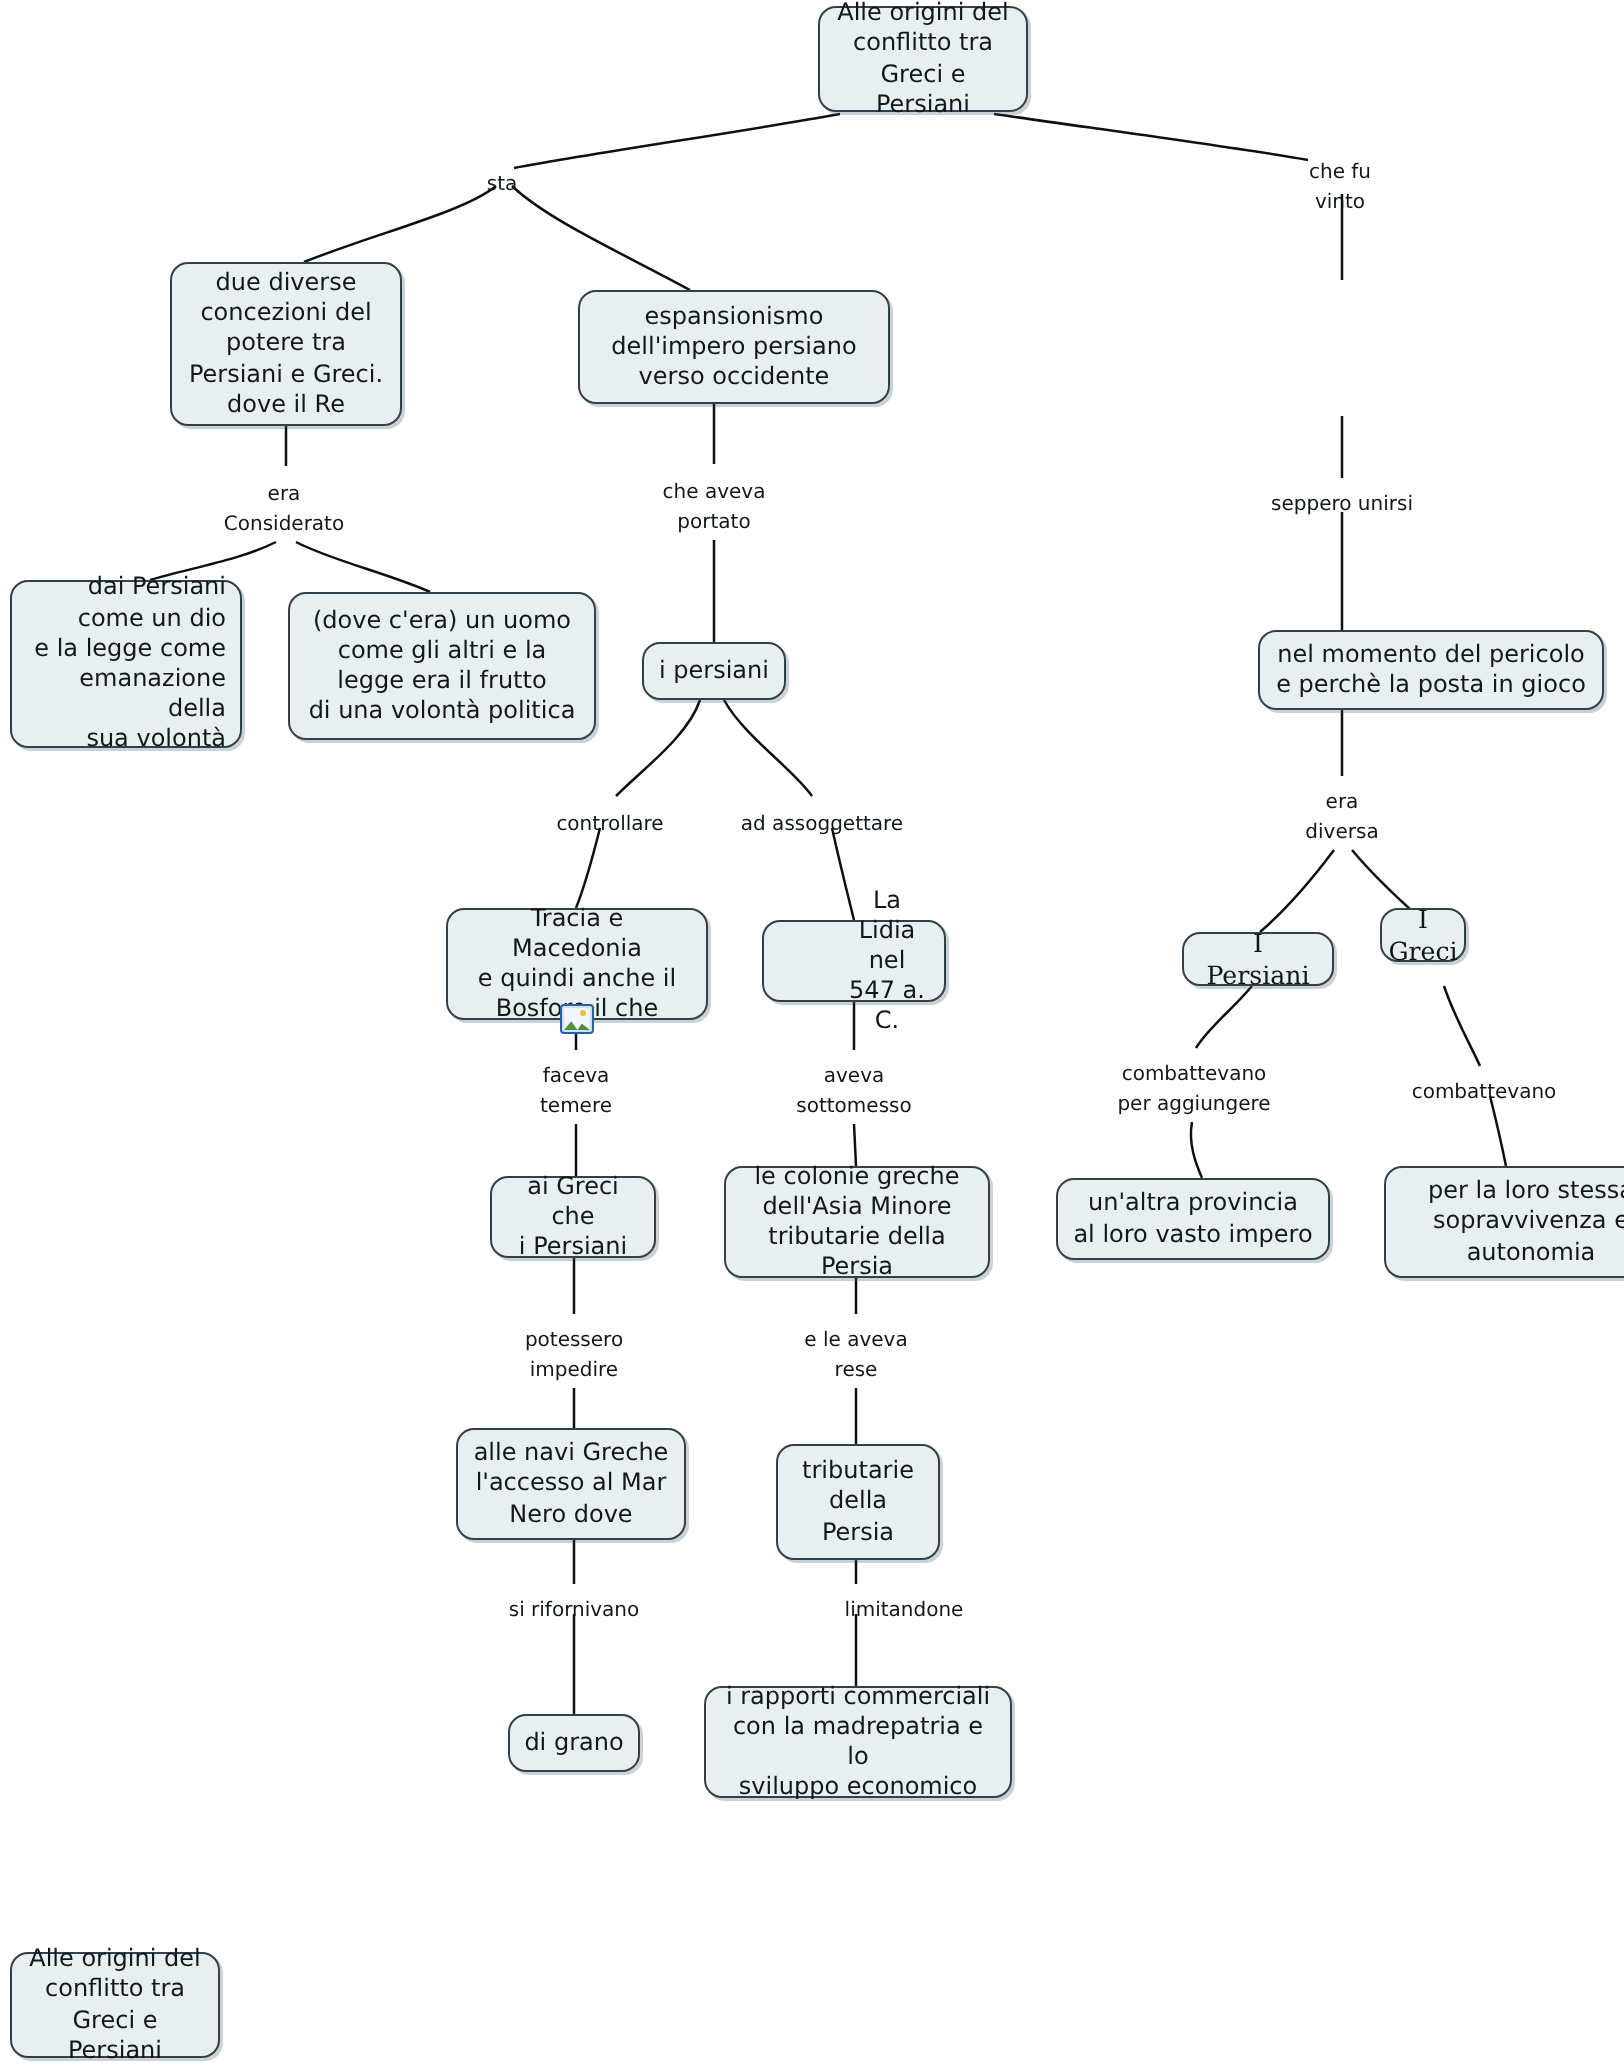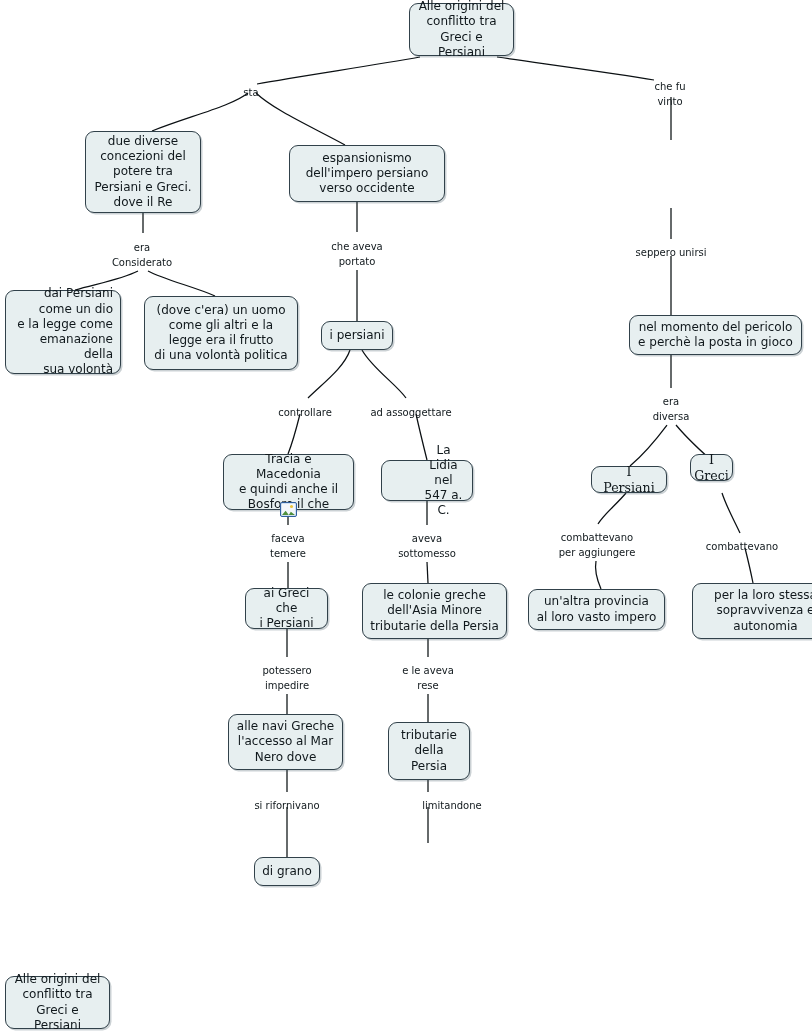--- a/index.html
+++ b/index.html
@@ -156,34 +156,37 @@
 e perchè la posta in gioco</div>
     <div class="node" style="left: 223px; top: 454px; width: 131px; height: 56px;">Tracia e Macedonia
 e quindi anche il
 Bosforo il che</div>
     <div class="node" style="left: 381px; top: 460px; width: 92px; height: 41px; padding-left: 40px;">La Lidia
 nel 547 a. C.</div>
     <div class="node serif" style="left: 591px; top: 466px; width: 76px; height: 27px;">I Persiani</div>
     <div class="node serif" style="left: 690px; top: 454px; width: 43px; height: 27px;">I Greci</div>
     <div class="node" style="left: 245px; top: 588px; width: 83px; height: 41px;">ai Greci che
 i Persiani</div>
-    <div class="node" style="left: 362px; top: 583px; width: 145px; height: 56px;">le colonie greche
+    <div class="node" style="left: 362px; top: 583px; width: 133px; height: 56px;">le colonie greche
 dell'Asia Minore
 tributarie della Persia</div>
     <div class="node" style="left: 528px; top: 589px; width: 137px; height: 41px;">un'altra provincia
 al loro vasto impero</div>
     <div class="node" style="left: 692px; top: 583px; width: 144px; height: 56px; padding-left: 10px;">per la loro stessa
 sopravvivenza e
 autonomia</div>
     <div class="node" style="left: 228px; top: 714px; width: 115px; height: 56px; text-align: center;">alle navi Greche
 l'accesso al Mar
 Nero dove</div>
     <div class="node" style="left: 388px; top: 722px; width: 82px; height: 58px;">tributarie
 della Persia</div>
     <div class="node" style="left: 254px; top: 857px; width: 66px; height: 29px;">di grano</div>
+    <div class="node" style="left: 352px; top: 843px; width: 154px; height: 56px;">i rapporti commerciali
+con la madrepatria e lo
+sviluppo economico</div>
     <div class="node" style="left: 5px; top: 976px; width: 105px; height: 53px;">Alle origini del
 conflitto tra
 Greci e Persiani</div>
     <div class="link-label" style="left: 251px; top: 85px;">sta</div>
     <div class="link-label" style="left: 670px; top: 79px;">che fu
 vinto</div>
     <div class="link-label" style="left: 142px; top: 240px;">era
 Considerato</div>
     <div class="link-label" style="left: 357px; top: 239px;">che aveva
 portato</div>

